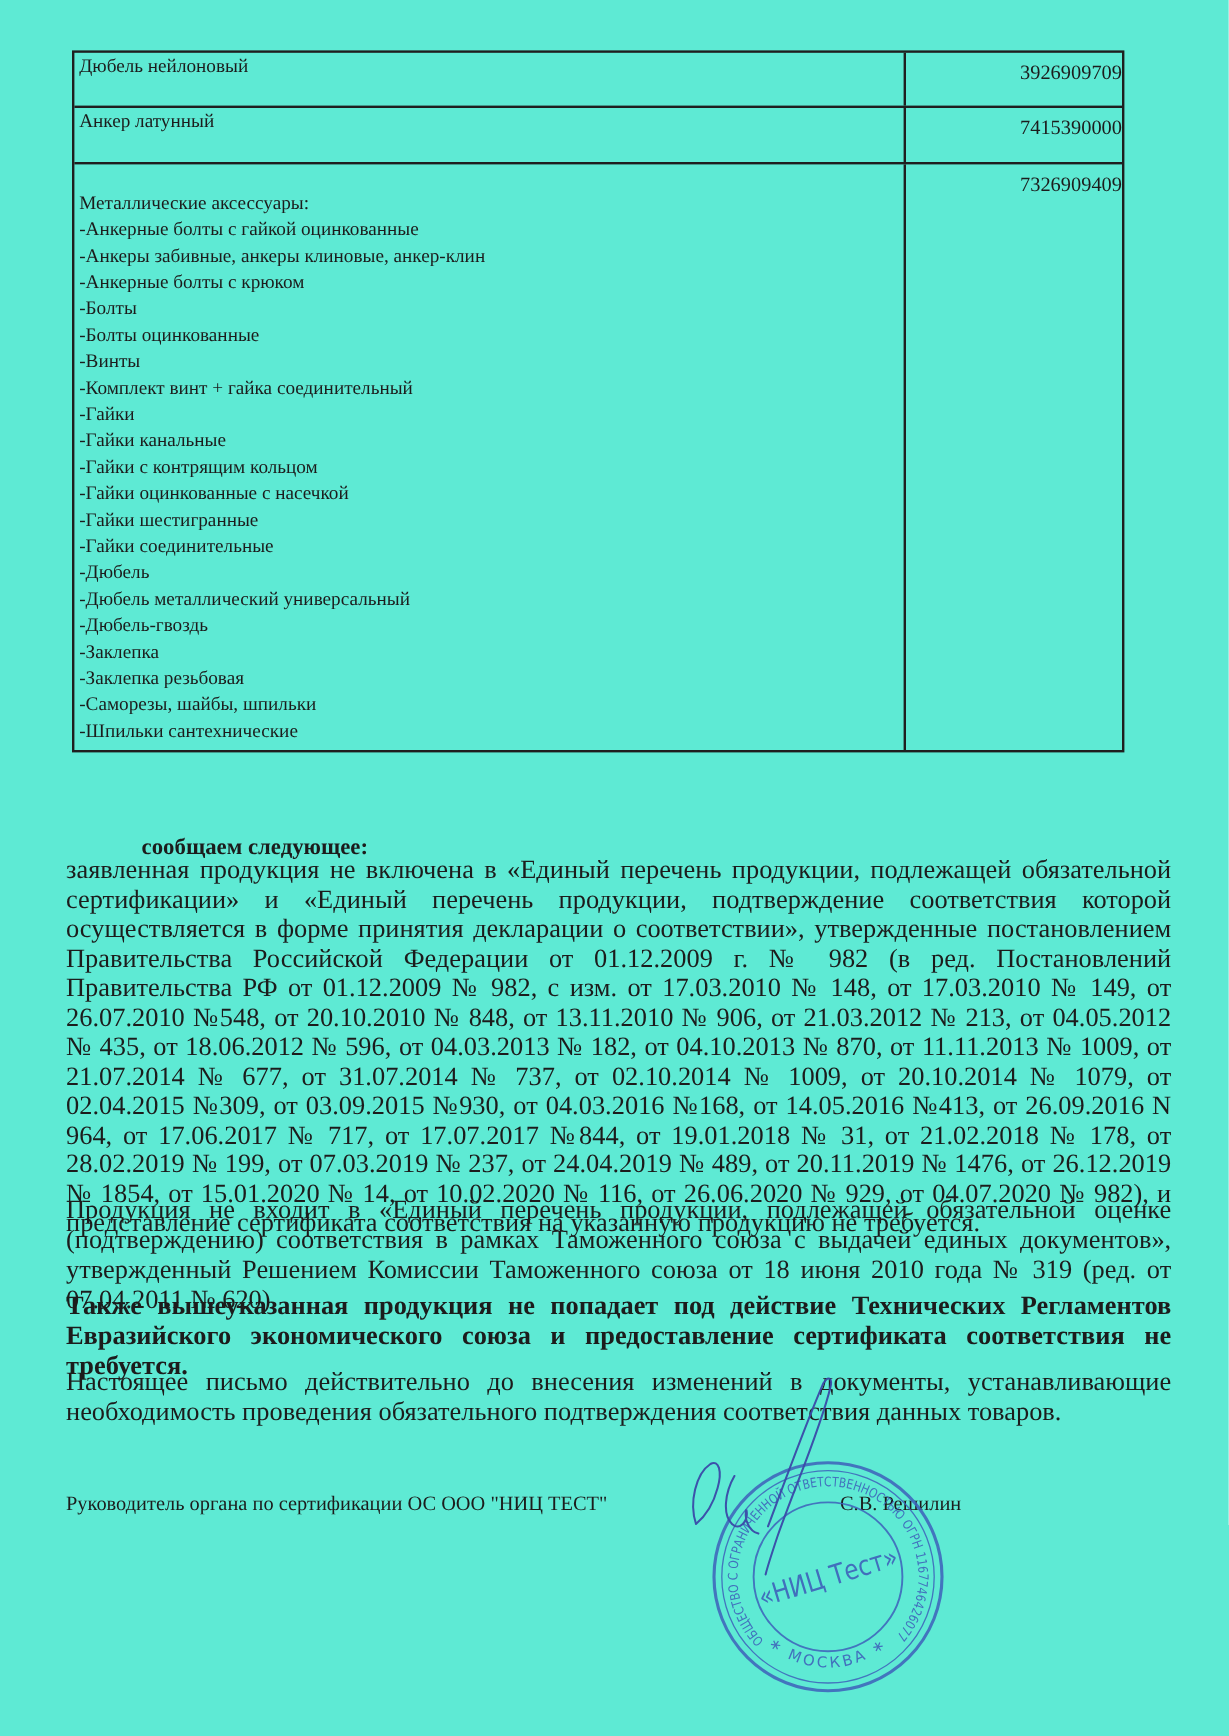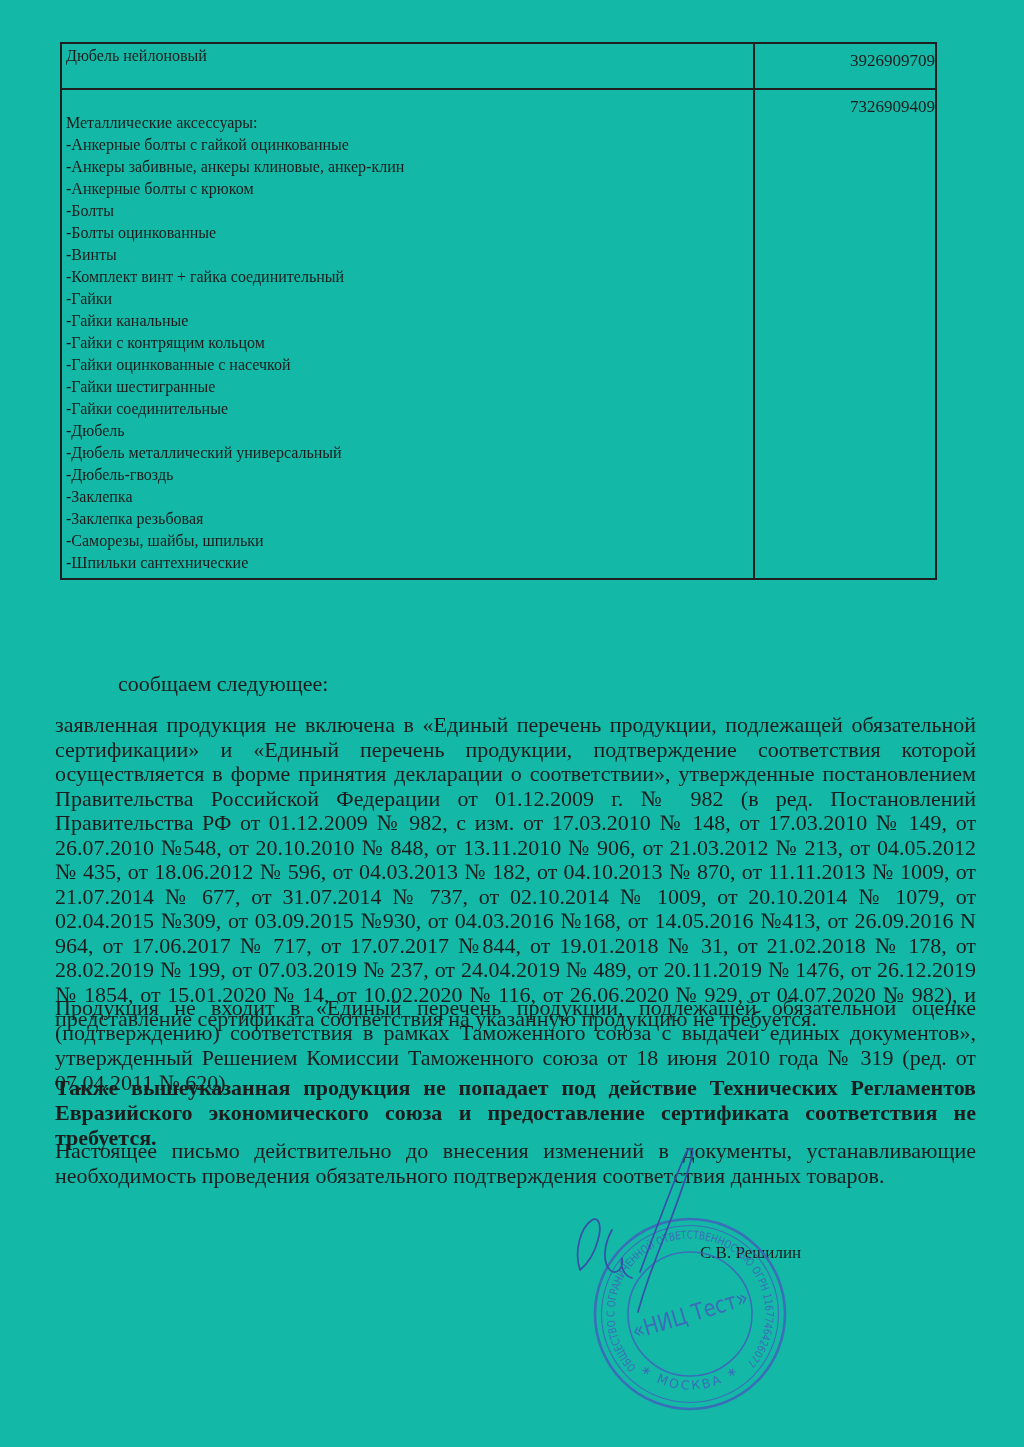--- a/index.html
+++ b/index.html
@@ -1,19 +1,19 @@
 <!DOCTYPE html>
 <html lang="ru"><head>
 <meta charset="utf-8">
 <style>
   html,body{margin:0;padding:0;background:#ffffff;}
   .page{
     position:relative;
     width:1024px;height:1447px;
-    background:#14b8a6;
+    background:#5eead4;
     overflow:hidden;
     font-family:"Liberation Serif", serif;
     color:#1c1c1c;
   }
   
   .doc-table{
     position:absolute; top:42px; left:60px; width:877px;
     box-sizing:border-box;
     border:2px solid #1f1f1f;
   }
@@ -29,21 +29,21 @@
     flex:1; text-align:right; padding-top:7px;
     font-size:17px;
     border-radius:11px;
   }
   .row-h1{min-height:44px;}
   .row-h2{min-height:45px;}
   .group-title{font-size:16px; line-height:22px;margin-top:21px;}
   .acc-list div{font-size:16px; line-height:22px;}
   .row-last .tcell.name{padding-bottom:4px;}
   
-  .intro{position:absolute; left:118px; top:671px; font-size:22px;}
+  .intro{position:absolute; left:118px; top:696px; font-size:19px;font-weight:bold;}
   .para{
     position:absolute; left:55px; width:921px;
     font-size:22px; line-height:25px; text-align:justify;
   }
   .p1{top:713px; line-height:24.5px;}
   .p2{top:983px;margin-top:12px;}
   .p3{top:1075px;font-weight:bold;}
   .p4{top:1138px;}
   
   .sig-row{position:absolute; left:55px; top:1243px; width:921px; font-size:17px;}
@@ -55,20 +55,24 @@
 </style>
 </head>
 <body>
 
 <div class="page">
 
   <div class="doc-table">
     <div class="trow row-h1">
       <div class="tcell name">Дюбель нейлоновый</div>
       <div class="tcell code">3926909709</div>
+    </div>
+    <div class="trow row-h2">
+      <div class="tcell name">Анкер латунный</div>
+      <div class="tcell code">7415390000</div>
     </div>
     <div class="trow row-last">
       <div class="tcell name">
         <div class="group-title">Металлические аксессуары:</div>
         <div class="acc-list">
             <div>-Анкерные болты с гайкой оцинкованные</div>
             <div>-Анкеры забивные, анкеры клиновые, анкер-клин</div>
             <div>-Анкерные болты с крюком</div>
             <div>-Болты</div>
             <div>-Болты оцинкованные</div>
@@ -97,20 +101,21 @@
 
   <div class="para p1">заявленная продукция не включена в «Единый перечень продукции, подлежащей обязательной сертификации» и «Единый перечень продукции, подтверждение соответствия которой осуществляется в форме принятия декларации о соответствии», утвержденные постановлением Правительства Российской Федерации от 01.12.2009 г. № 982 (в ред. Постановлений Правительства РФ от 01.12.2009 № 982, с изм. от 17.03.2010 № 148, от 17.03.2010 № 149, от 26.07.2010 №548, от 20.10.2010 № 848, от 13.11.2010 № 906, от 21.03.2012 № 213, от 04.05.2012 № 435, от 18.06.2012 № 596, от 04.03.2013 № 182, от 04.10.2013 № 870, от 11.11.2013 № 1009, от 21.07.2014 № 677, от 31.07.2014 № 737, от 02.10.2014 № 1009, от 20.10.2014 № 1079, от 02.04.2015 №309, от 03.09.2015 №930, от 04.03.2016 №168, от 14.05.2016 №413, от 26.09.2016 N 964, от 17.06.2017 № 717, от 17.07.2017 №844, от 19.01.2018 № 31, от 21.02.2018 № 178, от 28.02.2019 № 199, от 07.03.2019 № 237, от 24.04.2019 № 489, от 20.11.2019 № 1476, от 26.12.2019 № 1854, от 15.01.2020 № 14, от 10.02.2020 № 116, от 26.06.2020 № 929, от 04.07.2020 № 982), и представление сертификата соответствия на указанную продукцию не требуется.</div>
 
   <div class="para p2">Продукция не входит в «Единый перечень продукции, подлежащей обязательной оценке (подтверждению) соответствия в рамках Таможенного союза с выдачей единых документов», утвержденный Решением Комиссии Таможенного союза от 18 июня 2010 года № 319 (ред. от 07.04.2011 № 620)</div>
 
   <div class="para p3">Также вышеуказанная продукция не попадает под действие Технических Регламентов Евразийского экономического союза и предоставление сертификата соответствия не требуется.</div>
 
   <div class="para p4">Настоящее письмо действительно до внесения изменений в документы, устанавливающие необходимость проведения обязательного подтверждения соответствия данных товаров.</div>
 
   <div class="sig-row">
+    <span>Руководитель органа по сертификации ОС ООО "НИЦ ТЕСТ"</span>
     <span class="sig-name">С.В. Решилин</span>
   </div>
 
   <svg class="stamp-overlay" width="280" height="326" viewBox="0 0 280 326">
     <g stroke="#3f65bb" fill="none" opacity="0.88">
       <circle cx="130" cy="196" r="95" stroke-width="2.6"></circle>
       <circle cx="130" cy="196" r="88.5" stroke-width="1.1"></circle>
       <circle cx="130" cy="196" r="62" stroke-width="1.6"></circle>
     </g>
     <defs>

